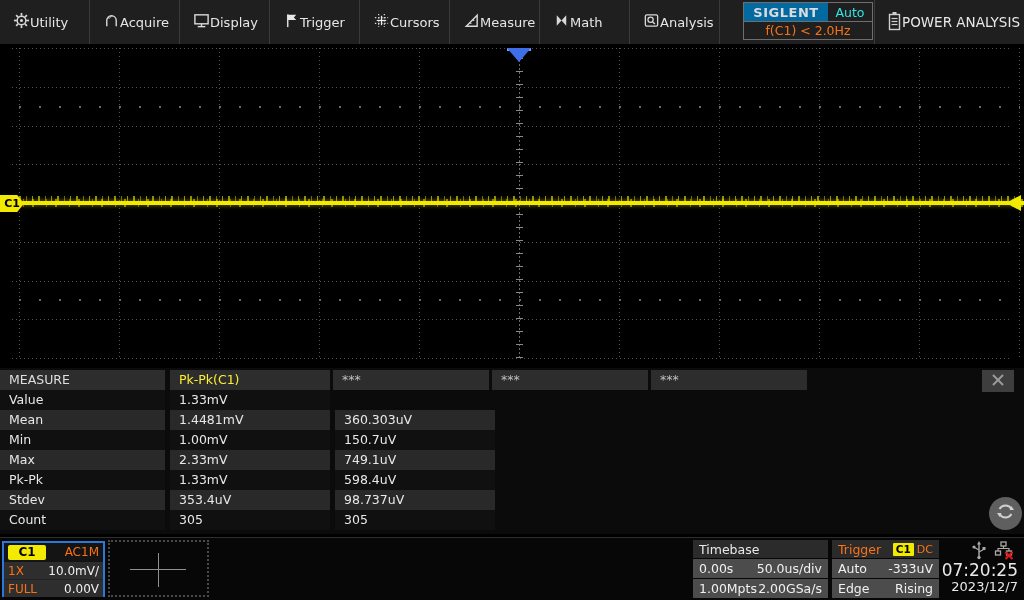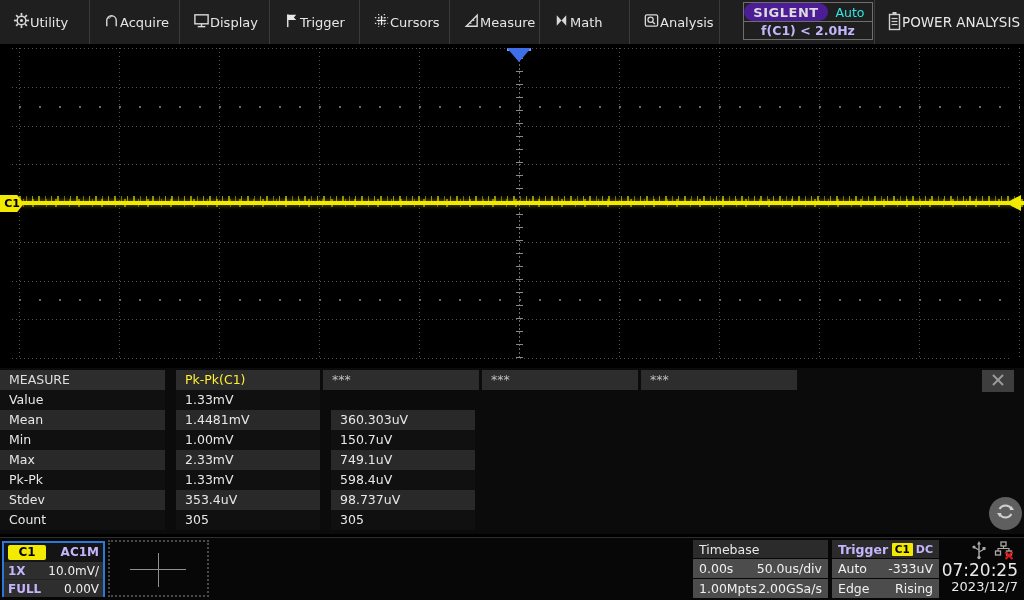--- a/index.html
+++ b/index.html
@@ -8,22 +8,22 @@
 
   
   #menubar{position:absolute;left:0;top:0;width:1024px;height:44px;background:#1f1f1f;display:flex;}
   .menu-btn{width:90px;height:44px;display:flex;align-items:center;padding-left:13px;
             box-sizing:border-box;border-right:1px solid #3a3a3a;font-size:13px;color:#e6e6e6;cursor:default;}
   .menu-btn svg{flex:0 0 auto;}
   #brand-block{width:155px;height:44px;position:relative;border-right:1px solid #3a3a3a;box-sizing:border-box;}
   #status-box{position:absolute;left:23px;top:2px;width:130px;height:38px;border:1px solid #6e6e6e;
               box-sizing:border-box;display:flex;flex-direction:column;}
   #status-top{height:18px;display:flex;}
-  #siglent-logo{width:84px;background:#4c1d95;color:#dcdcdc;font-weight:bold;font-size:13px;
-                letter-spacing:.5px;display:flex;align-items:center;justify-content:center;border-radius:9px;}
+  #siglent-logo{width:84px;background:#0369a1;color:#dcdcdc;font-weight:bold;font-size:13px;
+                letter-spacing:.5px;display:flex;align-items:center;justify-content:center;}
   #acq-status{flex:1;display:flex;align-items:center;justify-content:center;font-size:12.5px;}
   #freq-counter{flex:1;border-top:1px solid #6e6e6e;display:flex;align-items:center;justify-content:center;
                 font-size:12.5px;}
   #power-block{flex:1;height:44px;display:flex;align-items:center;padding-left:12px;font-size:13.5px;}
 
   
   #graticule{position:absolute;left:0;top:44px;width:1024px;height:320px;background:#000;}
   .vg{position:absolute;top:4px;height:311px;width:1px;
       background-image:repeating-linear-gradient(to bottom,#565656 0 1px,transparent 1px 4px);}
   .hg{position:absolute;left:12px;width:1000px;height:1px;
@@ -52,42 +52,42 @@
       font-size:11px;font-weight:bold;display:flex;align-items:center;justify-content:center;
       clip-path:polygon(0 0,72% 0,100% 50%,72% 100%,0 100%);}
   #trig-level-marker{position:absolute;left:1006px;top:151px;width:0;height:0;
       border-top:8px solid transparent;border-bottom:8px solid transparent;border-right:15px solid #f2ea00;}
 
   
   #measure-panel{position:absolute;left:0;top:368px;width:1024px;height:166px;background:#0b0b0b;}
   .mrow{position:absolute;left:0;height:20px;display:flex;font-size:12.5px;line-height:20px;}
   .mcell{box-sizing:border-box;padding-left:9px;height:20px;overflow:hidden;white-space:nowrap;}
   .c-label{width:165px;background:#101010;}
-  .c-val{width:144px;margin-left:11px;background:#101010;}
+  .c-val{width:160px;margin-left:5px;background:#101010;}
   .c-ph{width:156px;margin-left:3px;background:#2d2d2d;color:#c0c0c0;}
   .mrow.head .c-label{background:#2d2d2d;color:#dedede;}
   .mrow.head .c-val{background:#2d2d2d;color:#ffee33;}
   .mrow.stripe .c-label,.mrow.stripe .c-val{background:#292929;}
   #measure-close{position:absolute;left:982px;top:370px;width:32px;height:22px;background:#3e3e3e;
       display:flex;align-items:center;justify-content:center;}
 
   
   #bottom-sep{position:absolute;left:0;top:537px;width:1024px;height:1px;background:#2e2e2e;}
   #bottombar{position:absolute;left:0;top:538px;width:1024px;height:62px;background:#070707;}
 
   #channel-box{position:absolute;left:2px;top:3px;width:103px;height:56px;border:2px solid #2a78d8;
       box-sizing:border-box;background:#141414;font-size:12px;}
   .chrow{height:17px;display:flex;align-items:center;justify-content:space-between;padding:0 4px;}
   #chrow1{height:18px;background:#141414;}
   #chrow2,#chrow3{background:#2e2e2e;}
   #chrow2{margin-top:0px;border-top:1px solid #141414;}
   #chrow3{border-top:1px solid #232323;}
   #ch-name-chip{background:#f2ea00;color:#000;font-weight:bold;width:38px;text-align:center;
       border-radius:2px;font-size:12px;height:15px;line-height:15px;}
-  .yel{color:#c4b5fd;font-weight:bold;} .cyan{color:#31e5e5;} .wht{color:#efefef;}
+  .yel{color:#f97316;} .cyan{color:#31e5e5;} .wht{color:#efefef;}
 
   #placeholder-box{position:absolute;left:108px;top:2px;width:101px;height:57px;
       border:2px dotted #4a4a4a;box-sizing:border-box;}
   #crosshair-h{position:absolute;left:20px;top:27px;width:56px;height:1px;background:#909090;}
   #crosshair-v{position:absolute;left:48px;top:11px;width:1px;height:34px;background:#909090;}
 
   .info-box{position:absolute;top:2px;height:58px;font-size:12.5px;}
   #timebase-box{left:693px;width:135px;}
   #trigger-box{left:832px;width:107px;}
   .ib-head{height:18px;background:#2b2b2b;display:flex;align-items:center;justify-content:space-between;

